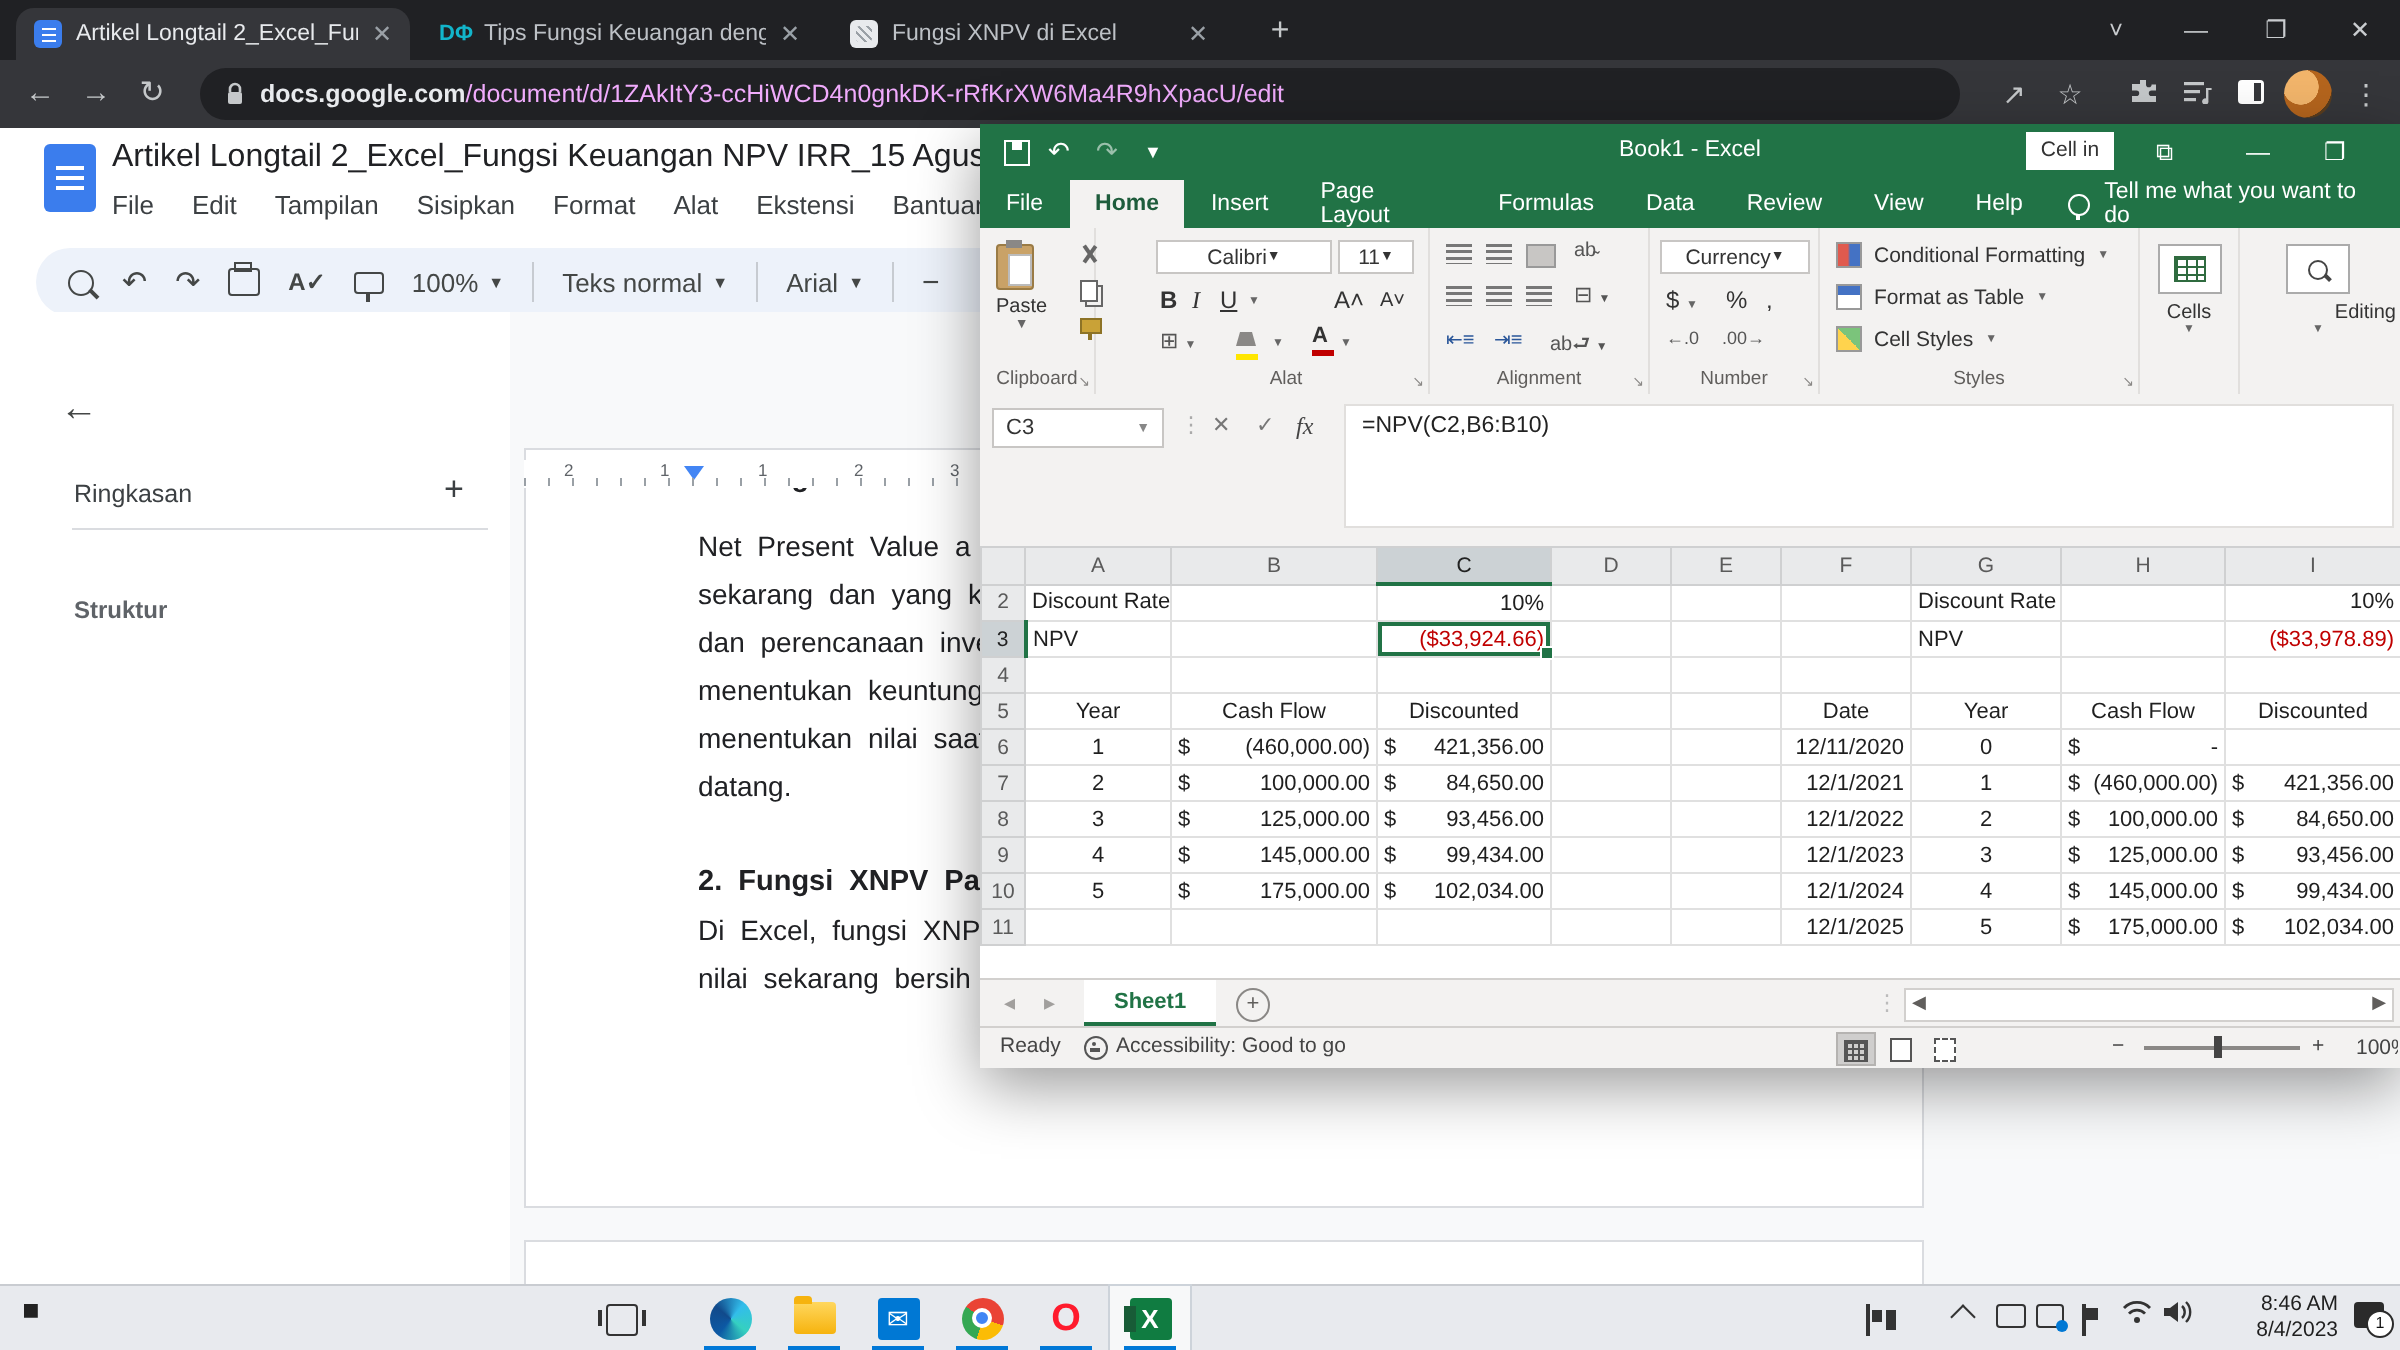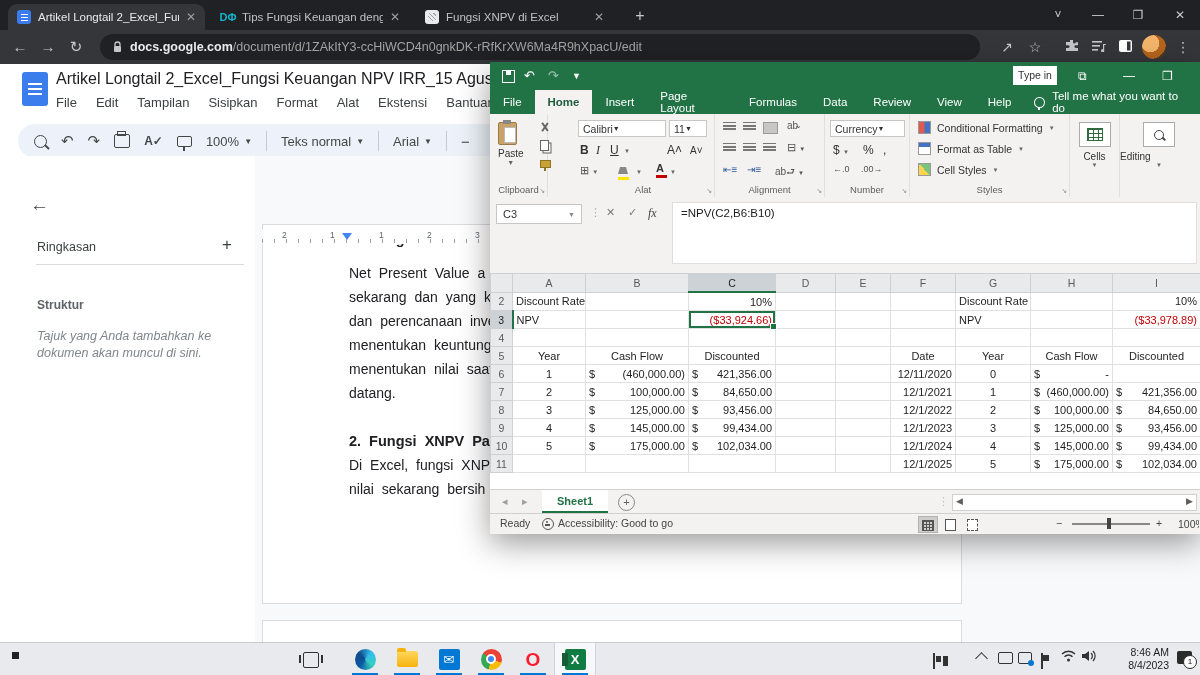--- a/index.html
+++ b/index.html
@@ -18,21 +18,21 @@
   .fav-teal-d{color:#12b5cb;font-weight:bold;font-size:11px;}
   .fav-gray-doc{background:#e8eaed;}
   .fav-gray-doc::after{content:"";width:8px;height:8px;background:repeating-linear-gradient(45deg,#9aa0a6 0 1px,transparent 1px 3px);border-radius:2px;}
   .newtab{position:absolute;left:628px;top:5px;color:#c5c8ca;font-size:16px;width:24px;height:22px;text-align:center;line-height:22px;}
   .winctl{position:absolute;top:0;height:30px;width:40px;color:#c9cccf;text-align:center;line-height:30px;font-size:12px;}
   .addressbar{position:absolute;top:30px;left:0;width:1200px;height:34px;background:#35363a;z-index:5;}
   .nav-ic{position:absolute;top:6px;width:24px;height:22px;color:#c5c8ca;font-size:15px;text-align:center;line-height:22px;}
   .urlpill{position:absolute;left:100px;top:4px;width:880px;height:26px;background:#202124;border-radius:13px;
     display:flex;align-items:center;gap:8px;padding:0 13px;box-sizing:border-box;color:#dadce0;font-size:12.5px;}
   .url-host{color:#e8eaed;font-weight:bold;}
-  .url-path{color:#a3a3a3;white-space:nowrap;overflow:hidden;}
+  .url-path{color:#f0abfc;white-space:nowrap;overflow:hidden;}
   .bar-ic{position:absolute;top:7px;width:22px;height:20px;color:#c5c8ca;font-size:14px;text-align:center;line-height:20px;}
   .avatar{position:absolute;left:1142px;top:5px;width:24px;height:24px;border-radius:50%;
     background:radial-gradient(circle at 35% 35%,#f2b56b 0 40%,#b5651d 41% 70%,#5a3d1e 71%);}
   
   .docs{position:absolute;top:64px;left:0;width:1200px;height:581px;background:#fff;}
   .docs-icon{position:absolute;left:22px;top:8px;width:26px;height:34px;background:#3b7ded;border-radius:3px;}
   .docs-icon::after{content:"";position:absolute;left:6px;top:11px;width:14px;height:13px;
     background:repeating-linear-gradient(#fff 0 2px,transparent 2px 5px);}
   .docs-title{position:absolute;left:56px;top:6px;font-size:16px;color:#202124;white-space:nowrap;}
   .docs-menus{position:absolute;left:56px;top:31px;display:flex;gap:19px;font-size:13px;color:#3c4043;}
@@ -85,21 +85,21 @@
   .rtab{padding:0 13px;display:flex;align-items:center;}
   .rtab.active{background:#f3f2f1;color:#1e5c3c;font-weight:bold;}
   .tellme{display:flex;align-items:center;gap:7px;padding:0 10px;}
   .bulb{width:9px;height:9px;border:1.5px solid #fff;border-radius:50%;position:relative;}
   .bulb::after{content:"";position:absolute;left:2.5px;top:9px;width:2px;height:3px;background:#fff;}
   .xl-ribbon{position:absolute;top:52px;left:0;right:0;height:84px;background:#f3f2f1;border-bottom:1px solid #d2d0ce;}
   .grp{position:absolute;top:0;height:83px;border-right:1px solid #e1dfdd;box-sizing:border-box;}
   .grp-label{position:absolute;bottom:2px;left:0;right:0;text-align:center;font-size:9.5px;color:#605e5c;}
   .launcher{position:absolute;right:2px;bottom:2px;font-size:7px;color:#8a8886;}
   .combo{background:#fff;border:1px solid #c8c6c4;height:17px;display:flex;align-items:center;
-    padding:0 4px;box-sizing:border-box;font-size:10.5px;justify-content:flex-start;}
+    padding:0 4px;box-sizing:border-box;font-size:10.5px;justify-content:center;}
   .bars{display:inline-block;width:13px;height:10px;background:repeating-linear-gradient(#777 0 1.4px,transparent 1.4px 3.2px);}
   .paste-ic{width:17px;height:21px;background:#c9a267;border:1px solid #9a7b45;border-radius:2px;position:relative;}
   .paste-ic::before{content:"";position:absolute;left:4px;top:-3px;width:8px;height:4px;background:#8a8886;}
   .paste-ic::after{content:"";position:absolute;left:5px;top:4px;width:10px;height:14px;background:#fff;border:1px solid #bbb;}
   .cut-ic{display:inline-block;width:10px;height:10px;position:relative;}
   .cut-ic::before,.cut-ic::after{content:"";position:absolute;left:4px;top:0;width:1.6px;height:10px;background:#666;}
   .cut-ic::before{transform:rotate(35deg);} .cut-ic::after{transform:rotate(-35deg);}
   .copy-ic{display:inline-block;width:7px;height:9px;border:1.2px solid #666;background:#fff;box-shadow:2.5px 2.5px 0 -1px #f3f2f1,2.5px 2.5px 0 0 #666;}
   .fp-ic{display:inline-block;width:9px;height:6px;background:#c9a237;border:1px solid #8d7326;position:relative;}
   .fp-ic::after{content:"";position:absolute;left:3px;top:6px;width:2px;height:4px;background:#8d7326;}
@@ -299,21 +299,20 @@
     <span class="tb-sep"></span>
     <span class="tb-ic">−</span>
   </div>
 
   <div class="side-panel"></div>
   <div class="side-back">←</div>
   <div class="side-summary">Ringkasan</div>
   <div class="side-plus">+</div>
   <div class="side-hr"></div>
   <div class="side-struct">Struktur</div>
-  <div class="side-hint">Tajuk yang Anda tambahkan ke dokumen akan muncul di sini.</div>
 
   <div class="docs-canvas">
     <div class="page page1">
       <div class="doc-line doc-h" style="margin-top:2px;">1. Fungsi NPV Pada</div>
       <div id="para1" style="margin-top:10px;">
           <div class="doc-line">Net  Present  Value  a</div>
           <div class="doc-line">sekarang dan yang ke</div>
           <div class="doc-line">dan  perencanaan  inve</div>
           <div class="doc-line">menentukan keuntung</div>
           <div class="doc-line">menentukan nilai saat</div>
@@ -341,21 +340,22 @@
     <div class="page-chevron">›</div>
   </div>
 </div>
 
 <div class="xl">
   <div class="xl-title">
     <span class="qa qa-save abs" style="left:12px;"></span>
     <span class="qa abs" style="left:34px;">↶</span>
     <span class="qa abs" style="left:58px;opacity:.55;">↷</span>
     <span class="qa abs" style="left:82px;font-size:9px;top:9px;">▼</span>
-    <span class="signin">Type in</span>
+    <span class="t-text">Book1 - Excel</span>
+    <span class="signin">Cell in</span>
     <span class="xl-winic" style="left:588px;">⧉</span>
     <span class="xl-winic" style="left:633px;">—</span>
     <span class="xl-winic" style="left:672px;">❐</span>
   </div>
 
   <div class="xl-rtabs" id="xl-rtabs">
       <div class="rtab">File</div>
       <div class="rtab active">Home</div>
       <div class="rtab">Insert</div>
       <div class="rtab">Page Layout</div>
@@ -466,21 +466,21 @@
       </div>
       <div class="grp-label">Styles</div>
       <span class="launcher">↘</span>
     </div>
 
     <div class="grp" style="left:630px;width:78px;border-right:none;">
       <div style="margin-top:8px;">
         <div class="bigico">
             <span class="mag2"></span>
           </div>
-        <div style="text-align:left;font-size:10px;margin-top:4px;">Editing</div>
+        <div style="text-align:right;font-size:10px;margin-top:4px;">Editing</div>
         <div style="text-align:center;font-size:6px;color:#666;">▼</div>
       </div>
     </div>
   </div>
 
   <div class="xl-fbar">
     <div class="namebox">
       <span>C3</span>
       <span style="font-size:7px;color:#888;">▼</span>
     </div>

